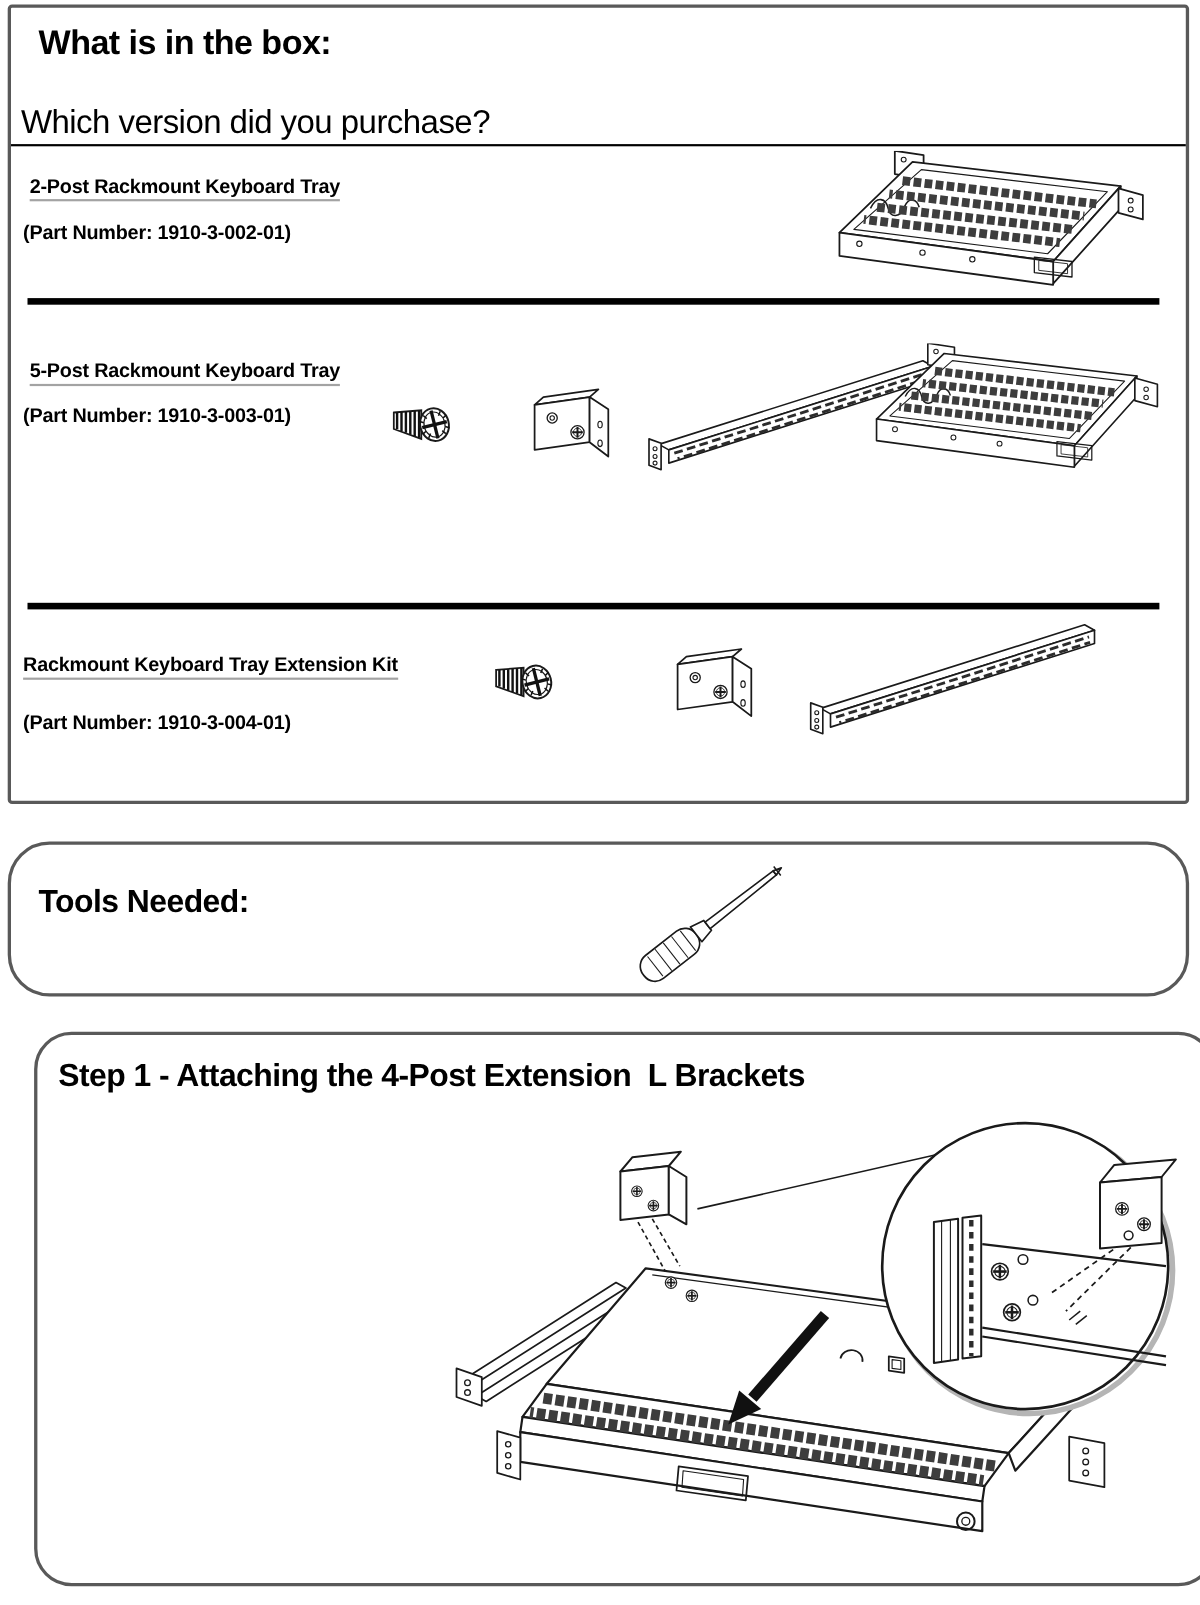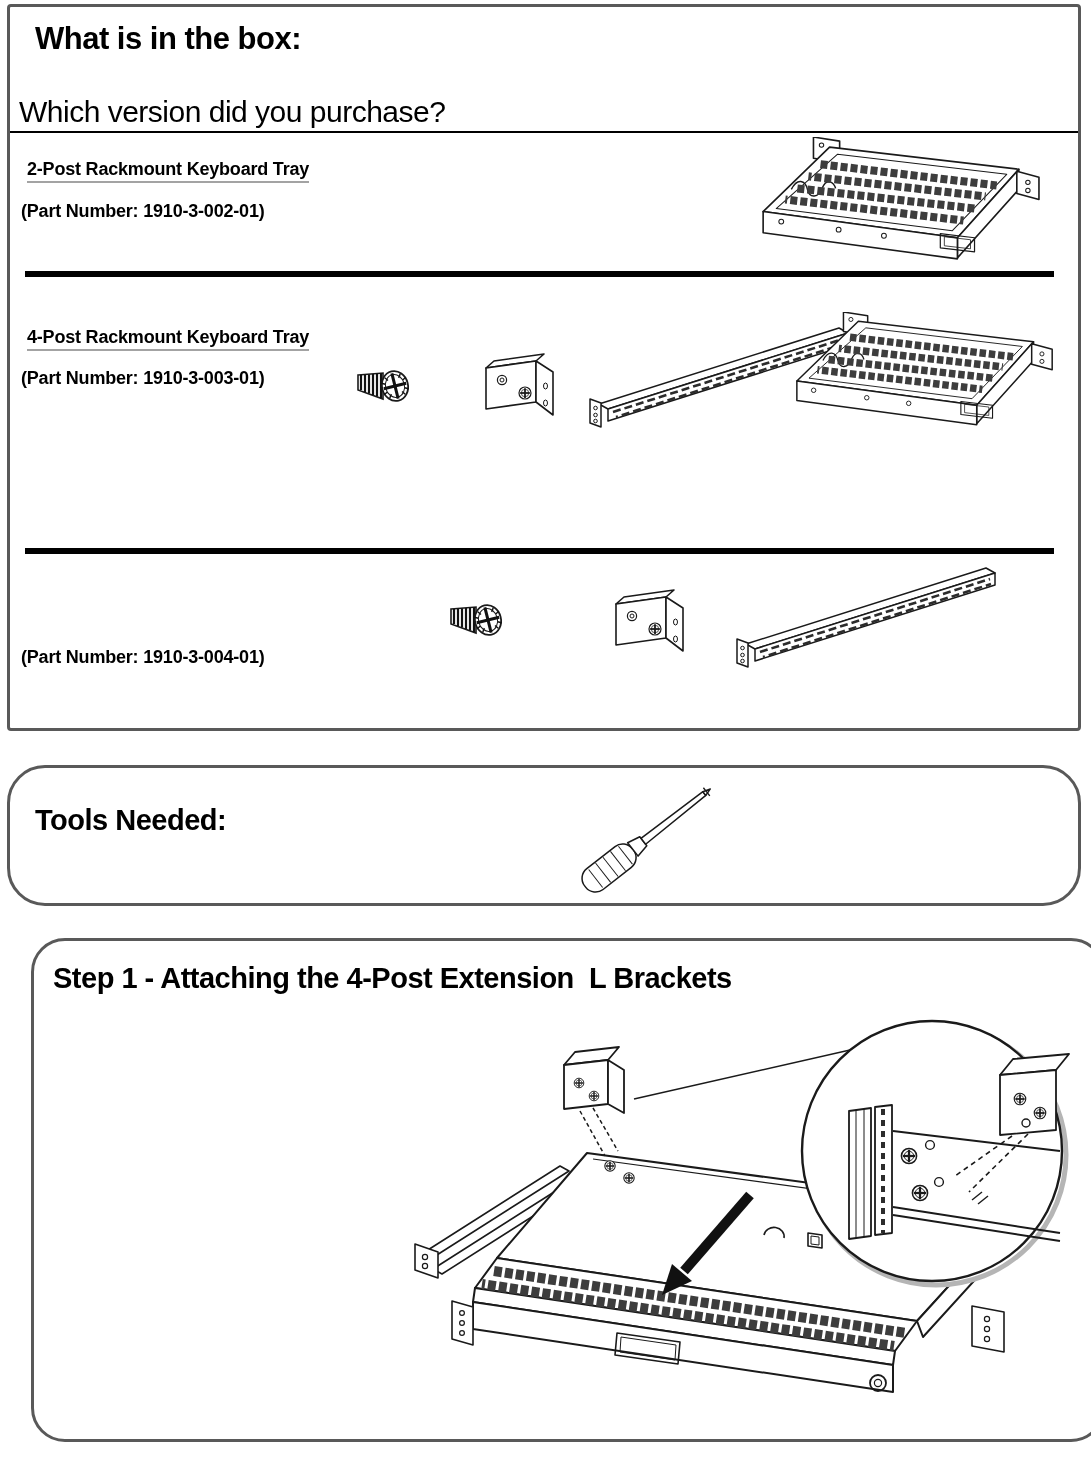--- a/index.html
+++ b/index.html
@@ -297,37 +297,38 @@
   <div class="rule-thin"></div>
 
   <div class="prod-name" style="left:17px;top:152px;">2-Post Rackmount Keyboard Tray</div>
   <div class="prod-part" style="left:11px;top:194px;">(Part Number: 1910-3-002-01)</div>
   <svg class="art" style="left:733px;top:130px;" width="302" height="133">
       <use href="#sym-tray"></use>
     </svg>
 
   <div class="divider" style="top:264px;"></div>
 
-  <div class="prod-name" style="left:17px;top:320px;">4-Post Rackmount Keyboard Tray</div>
+  <div class="prod-name" style="left:17px;top:320px;">5-Post Rackmount Keyboard Tray</div>
   <div class="prod-part" style="left:11px;top:361px;">(Part Number: 1910-3-003-01)</div>
   <svg class="art" style="left:342px;top:355px;" width="62" height="50">
       <use href="#sym-screw"></use>
     </svg>
   <svg class="art" style="left:468px;top:345px;" width="88" height="72">
       <use href="#sym-bracket"></use>
     </svg>
   <svg class="art" style="left:575px;top:313px;" width="272" height="112">
       <use href="#sym-rail"></use>
     </svg>
   <svg class="art" style="left:768px;top:305px;" width="280" height="123">
       <use href="#sym-tray"></use>
     </svg>
 
   <div class="divider" style="top:541px;"></div>
 
+  <div class="prod-name" style="left:11px;top:587px;">Rackmount Keyboard Tray Extension Kit</div>
   <div class="prod-part" style="left:11px;top:640px;">(Part Number: 1910-3-004-01)</div>
   <svg class="art" style="left:435px;top:589px;" width="62" height="50">
       <use href="#sym-screw"></use>
     </svg>
   <svg class="art" style="left:598px;top:581px;" width="88" height="72">
       <use href="#sym-bracket"></use>
     </svg>
   <svg class="art" style="left:722px;top:553px;" width="272" height="112">
       <use href="#sym-rail"></use>
     </svg>

